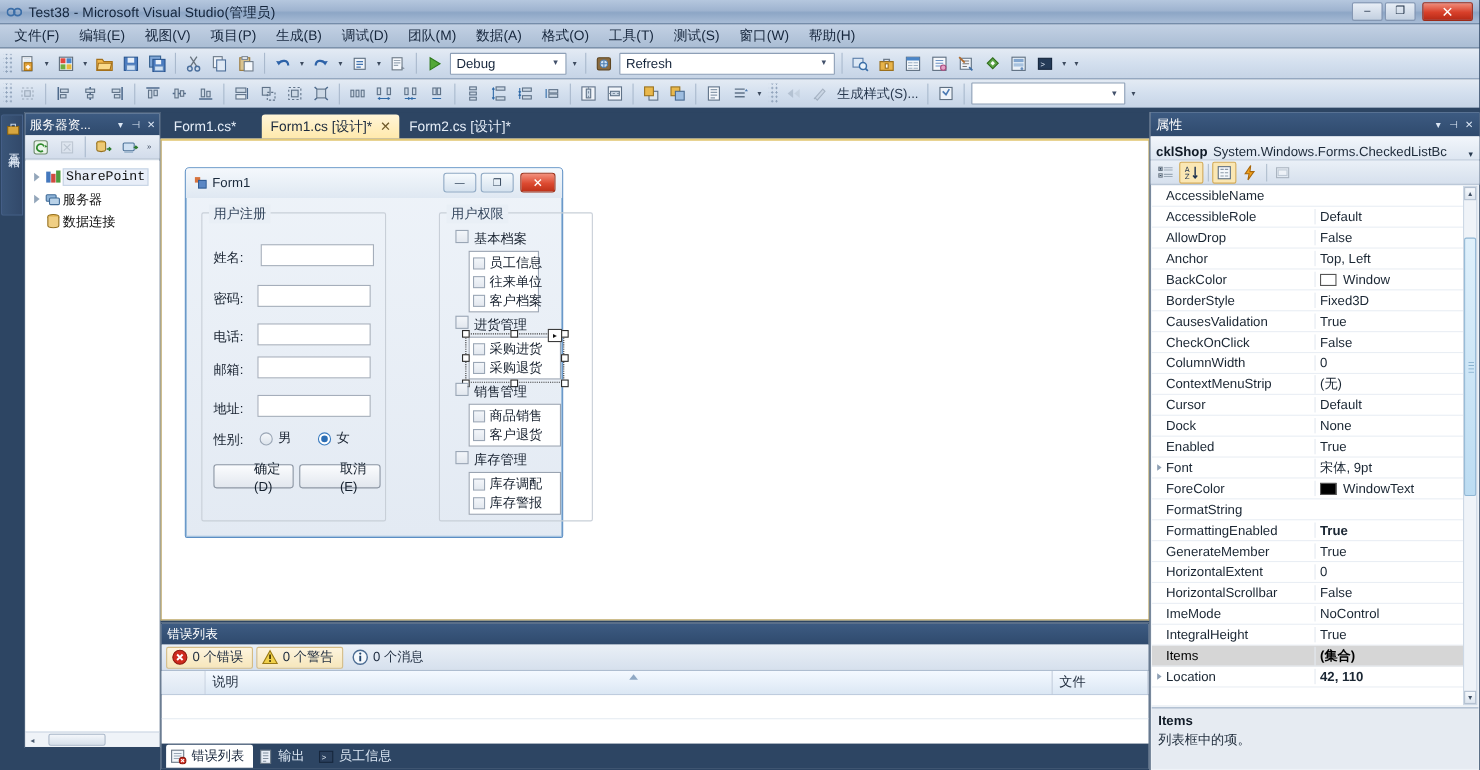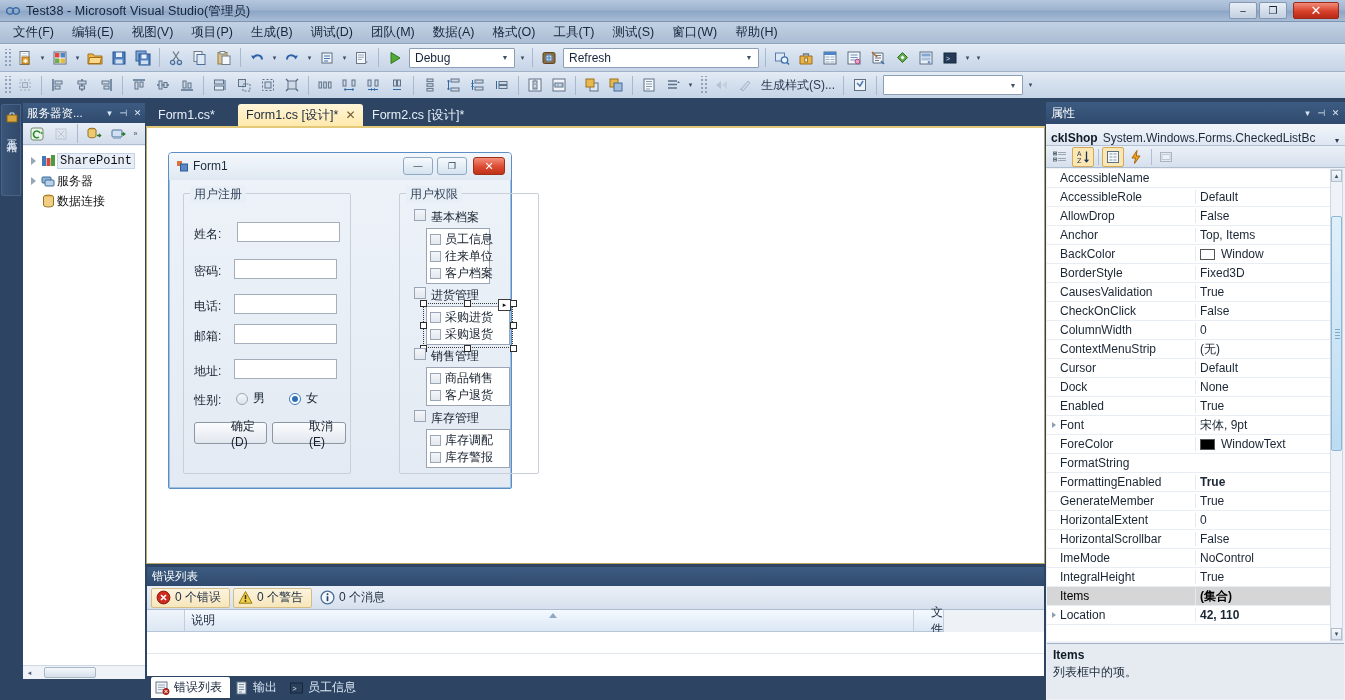--- a/index.html
+++ b/index.html
@@ -268,21 +268,21 @@
   }
   .err-tbtn {
     display:flex; align-items:center; height:20px; padding:0 8px 0 4px;
     font-size:12px; color:#1f2d40;
     background:linear-gradient(to bottom,#fdf4de,#f6e6bb);
     border:1px solid #d5bc84; border-radius:2px; margin-right:3px;
   }
   .err-tbtn.plain { background:transparent; border:1px solid transparent; }
   .err-badge { width:15px; height:15px; margin-right:4px; flex:0 0 auto; }
   #err-cols {
-    position:absolute; left:0; top:43px; width:797px; height:22px;
+    position:absolute; left:0; top:43px; width:897px; height:22px;
     background:linear-gradient(to bottom,#f7fafd,#dfe9f5);
     border-bottom:1px solid #b6c5d7; display:flex; align-items:stretch;text-align:right;
   }
   .err-col {
     border-right:1px solid #c2cedd; font-size:12px; color:#1e2b3c;
     display:flex; align-items:center; padding-left:6px;
     background:linear-gradient(to bottom,#f4f9ff,#dbe7f4);
   }
   #err-col-gutter { width:40px; background:linear-gradient(to bottom,#eff4fa,#dde7f3); }
   #err-col-desc { width:770px; position:relative; }
@@ -1220,21 +1220,21 @@
         <div class="pval">Default</div>
       </div>
       <div class="prow">
         <div class="pexp"></div>
         <div class="pname">AllowDrop</div>
         <div class="pval">False</div>
       </div>
       <div class="prow">
         <div class="pexp"></div>
         <div class="pname">Anchor</div>
-        <div class="pval">Top, Items</div>
+        <div class="pval">Top, Left</div>
       </div>
       <div class="prow">
         <div class="pexp"></div>
         <div class="pname">BackColor</div>
         <div class="pval">
           <span class="swatch" style="background:#ffffff;"></span>
           <span>Window</span>
         </div>
       </div>
       <div class="prow">

